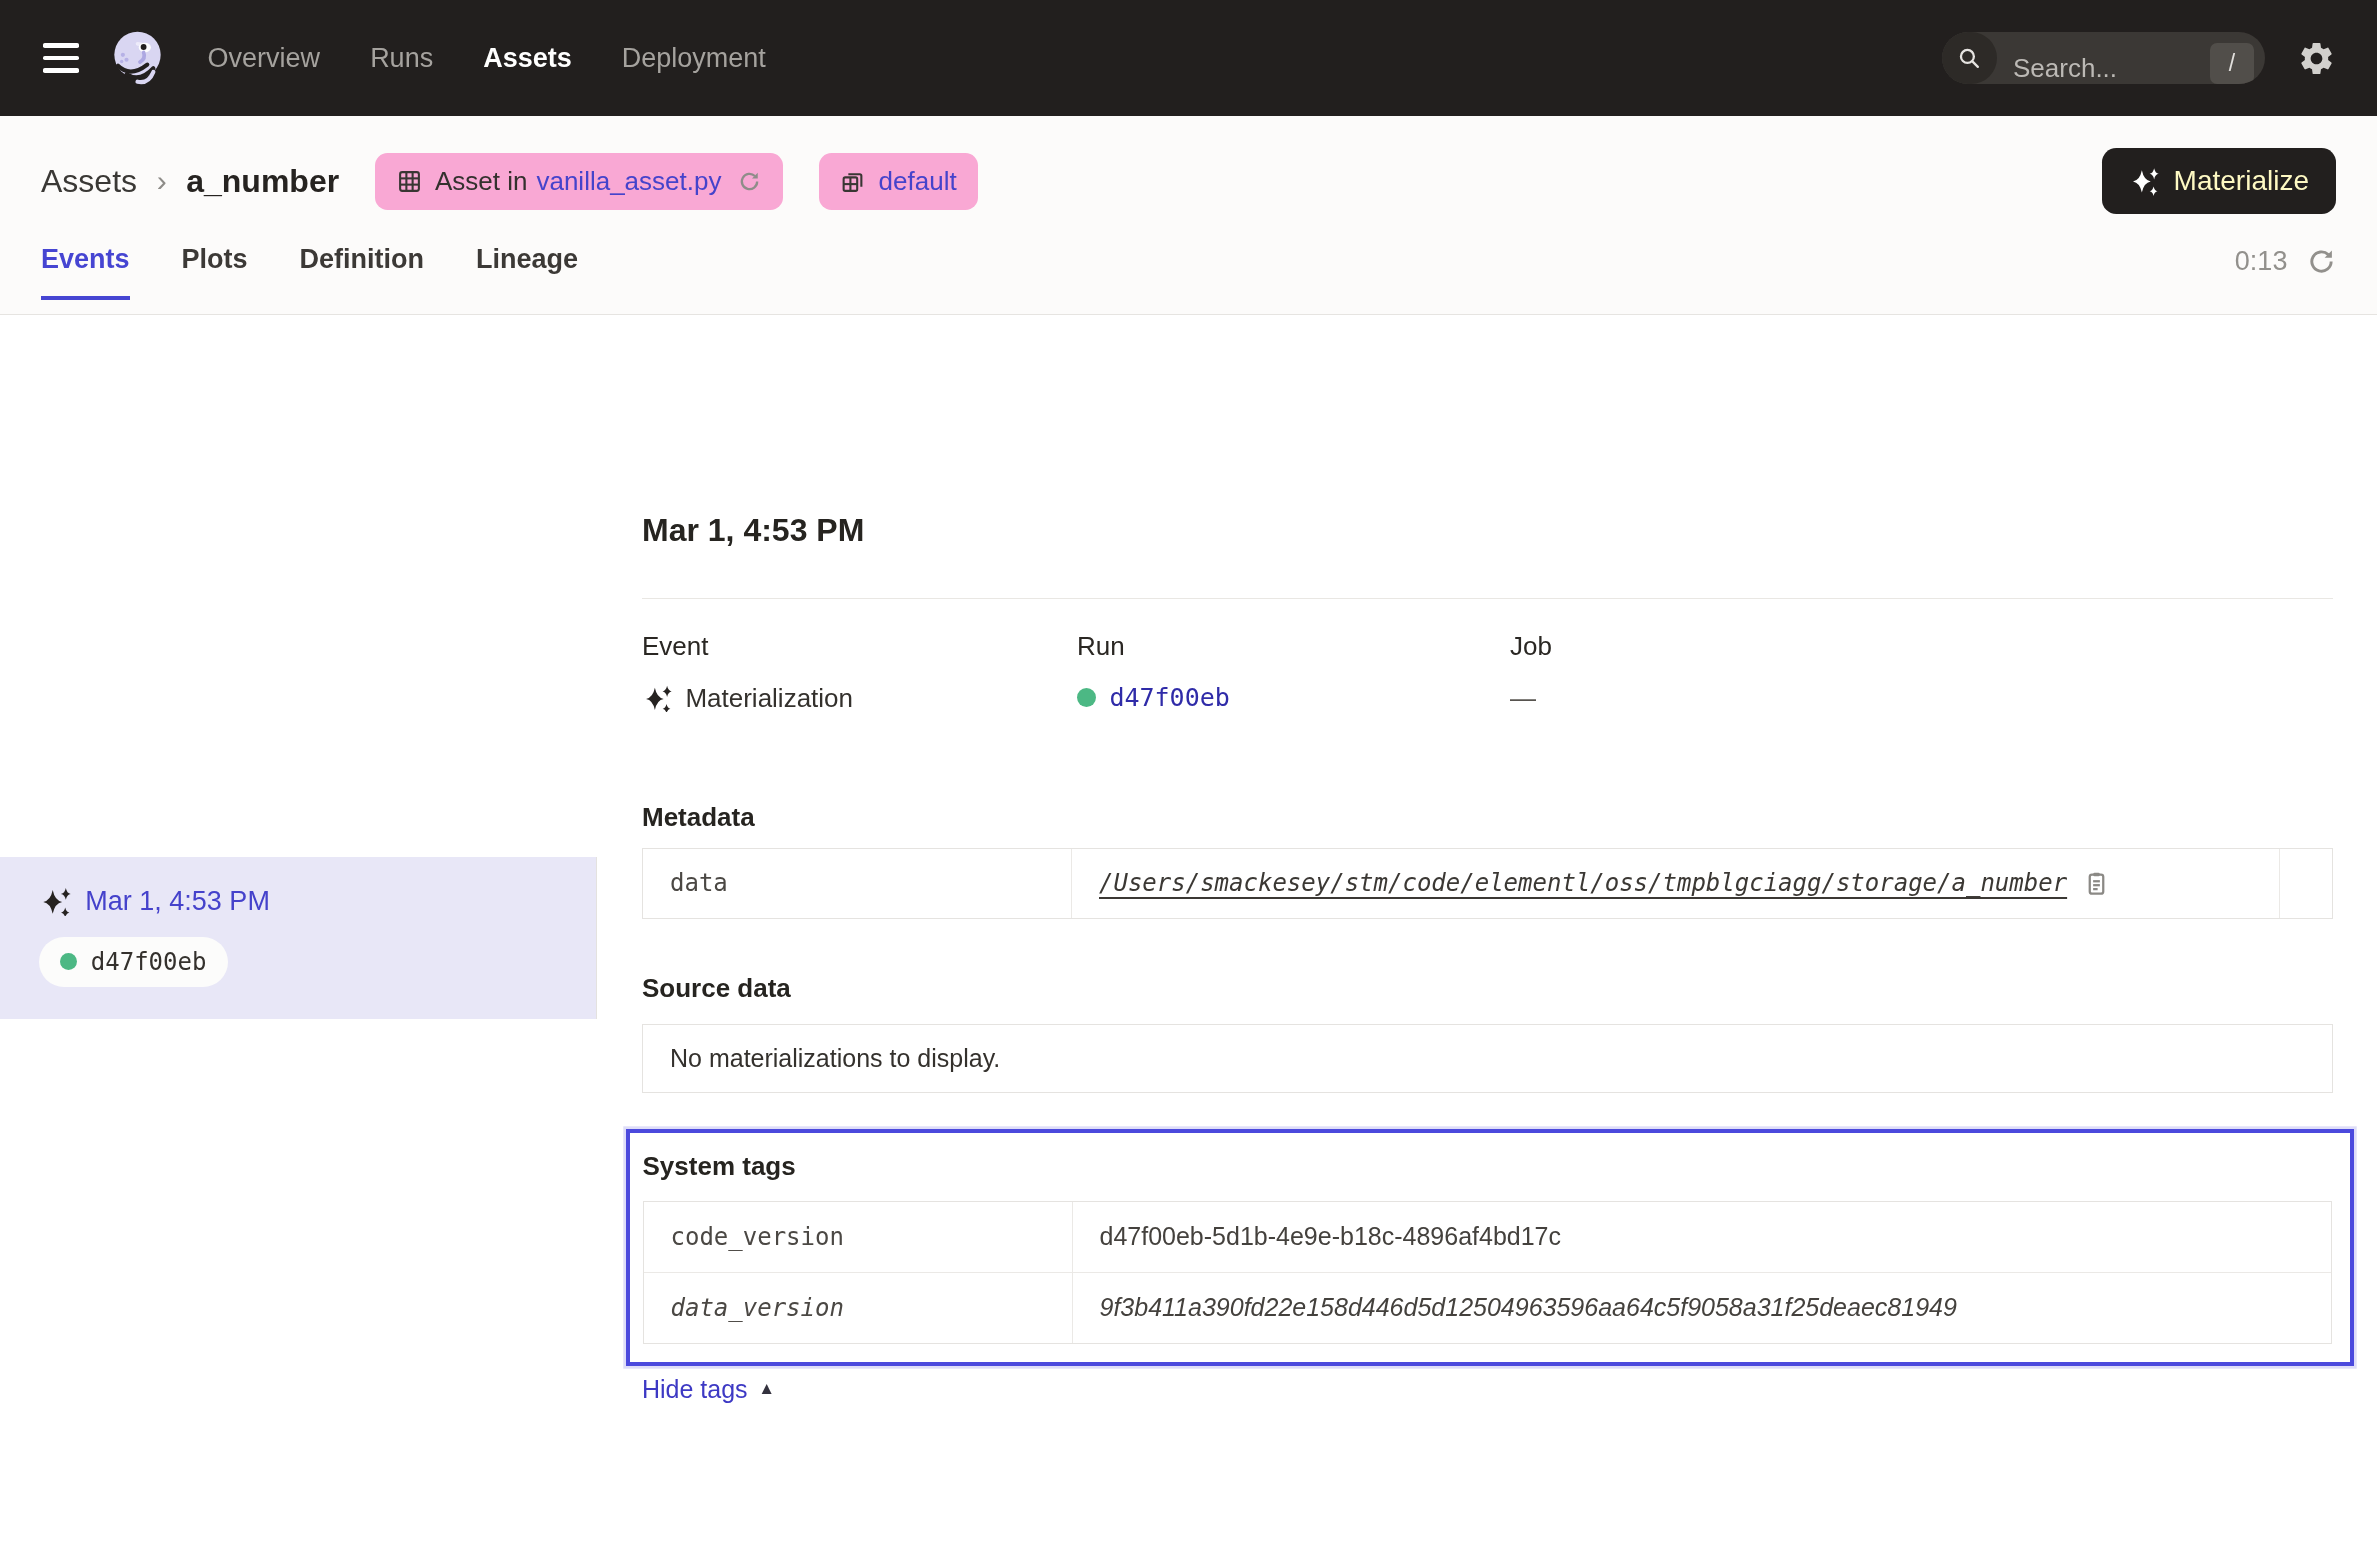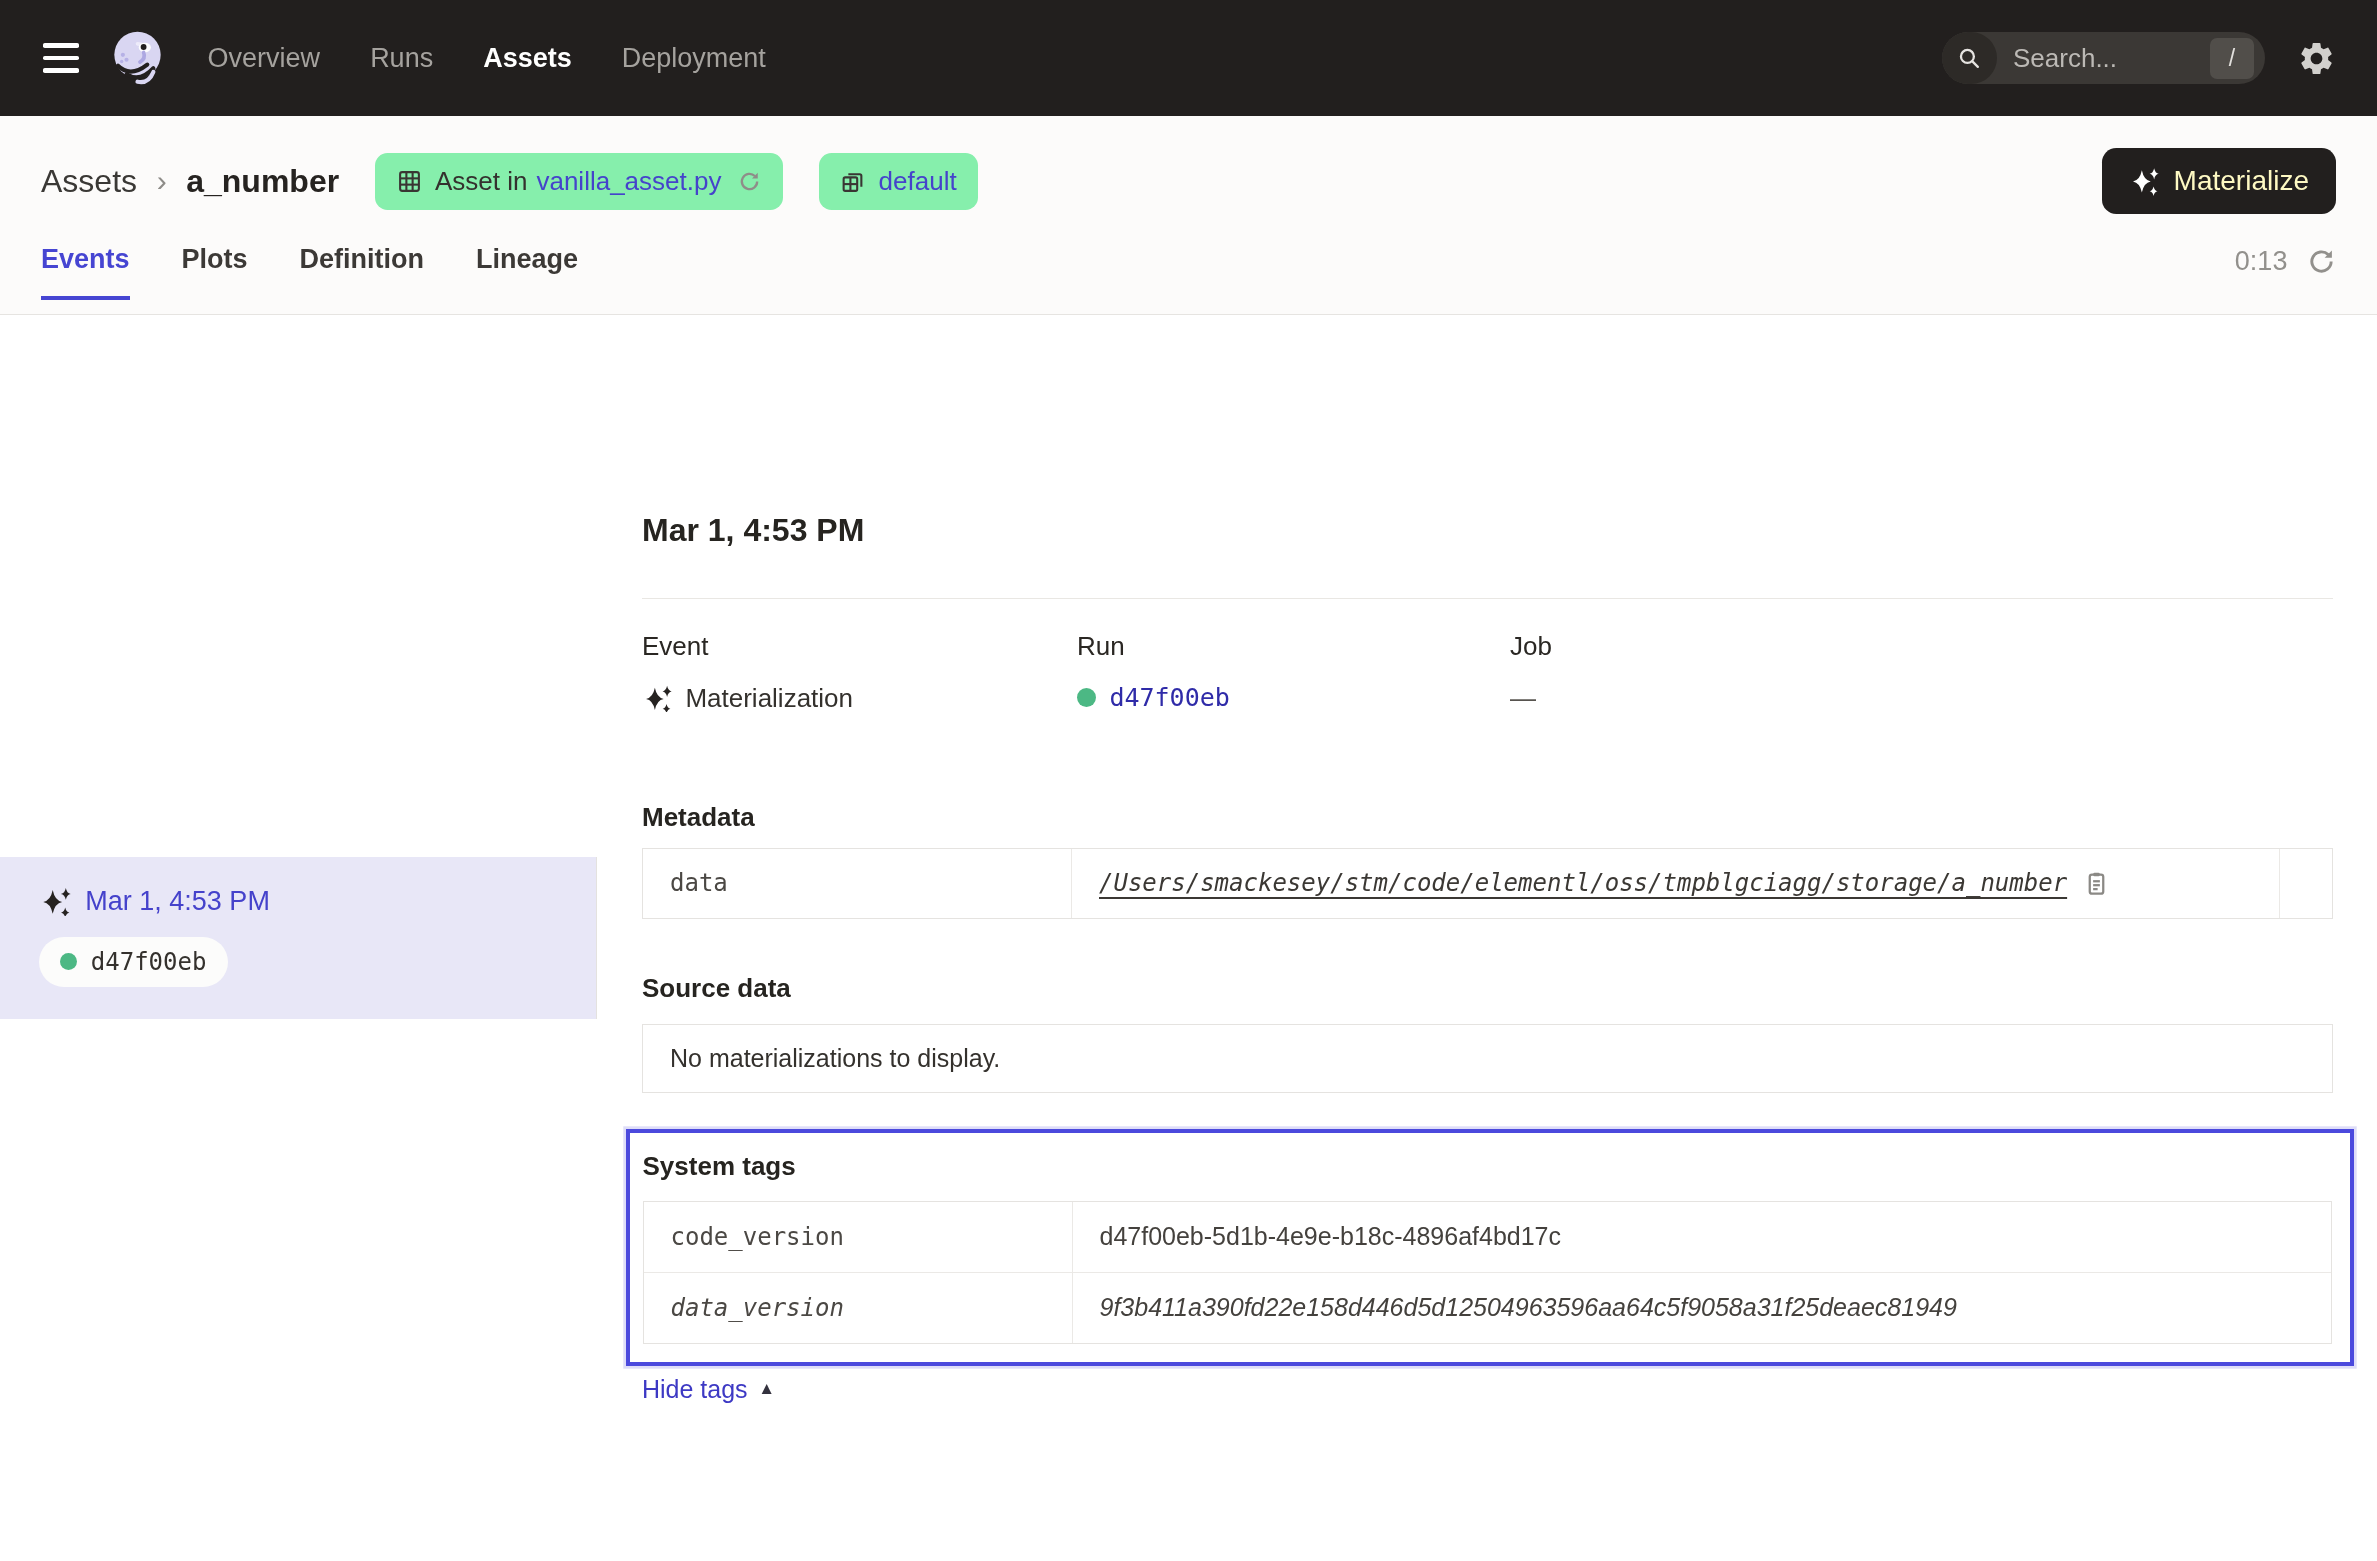--- a/index.html
+++ b/index.html
@@ -13,34 +13,34 @@
 
   
   .topnav{height:116px;background:#221F1E;display:flex;align-items:center;padding:0 41px;box-sizing:border-box;}
   .hamburger{display:flex;flex-direction:column;gap:8px;cursor:pointer;padding:5.4px 1.8px;background:none;border:none;}
   .hamburger span{width:36px;height:4.5px;background:#FFFFFF;border-radius:1.8px;}
   .logo{margin-left:27px;}
   .nav-links{display:flex;gap:50px;margin-left:41px;}
   .nav-link{font-size:27px;color:#A5A29E;font-weight:500;text-decoration:none;}
   .nav-link.active{color:#FFFFFF;font-weight:700;}
   .flex-spacer{flex:1;}
-  .search{width:323px;height:52px;background:#3B3835;border-radius:27px;display:flex;align-items:center;overflow:hidden;}
+  .search{width:323px;height:52px;background:#3B3835;border-radius:27px;display:flex;align-items:flex-end;overflow:hidden;}
   .search-icon-wrap{width:55px;height:52px;border-radius:27px;background:#2D2A27;display:flex;align-items:center;justify-content:center;flex:0 0 auto;}
   .search input{flex:1;min-width:0;background:transparent;border:none;outline:none;color:#D8D6D2;font-size:26px;padding:0 0 0 16px;font-family:inherit;}
   .search input::placeholder{color:#BCB9B5;}
   .search .key{flex:0 0 auto;margin-right:10.7px;min-width:19.6px;height:41px;background:#514E4A;border-radius:7.1px;color:#E2E0DD;font-size:23px;display:flex;align-items:center;justify-content:center;padding:0 12.5px;}
   .gear-btn{margin-left:32px;background:none;border:none;color:#D2D0CD;cursor:pointer;padding:0;}
 
   
   .page-header{background:#FCFBFA;border-bottom:0.9px solid #E6E4E1;height:199px;box-sizing:border-box;padding:32px 41px 0;}
   .crumb-row{display:flex;align-items:center;height:66px;}
   .crumb-section{font-size:32px;color:#3A3835;font-weight:500;text-decoration:none;}
   .crumb-sep{font-size:30px;color:#8E8C88;margin:0 19.6px;font-weight:400;}
   .crumb-current{font-size:32px;color:#262320;font-weight:600;}
-  .badge{display:inline-flex;align-items:center;gap:13.4px;background:#86efac;border-radius:12.5px;padding:0 21.4px;height:57px;font-size:26px;color:#34312E;margin-left:36px;white-space:nowrap;}
+  .badge{display:inline-flex;align-items:center;gap:13.4px;background:#f9a8d4;border-radius:12.5px;padding:0 21.4px;height:57px;font-size:26px;color:#34312E;margin-left:36px;white-space:nowrap;}
   .badge .icon{color:#393633;}
   .badge .phrase{display:flex;gap:9px;}
   .blue-link{color:#4543CB;text-decoration:none;}
   .refresh-small{color:#8F8D89;background:none;border:none;padding:0;cursor:pointer;margin-left:3.6px;}
   .materialize{margin-left:auto;display:inline-flex;align-items:center;gap:14.3px;background:#221F1E;color:#fef9c3;height:66px;padding:0 27px;border-radius:14.3px;font-size:28px;font-weight:500;border:none;cursor:pointer;font-family:inherit;}
   .tab-row{display:flex;gap:52px;margin-top:29px;align-items:flex-end;}
   .tab{font-size:27px;font-weight:600;color:#3C3936;text-decoration:none;padding-bottom:21.4px;border-bottom:4.5px solid transparent;line-height:32px;}
   .tab.active{color:#4645D2;border-bottom-color:#4645D2;}
   .tab-right{margin-left:auto;display:flex;align-items:center;gap:19.6px;color:#92908C;font-size:27px;padding-bottom:23px;}
   .tab-right button{background:none;border:none;color:#92908C;padding:0;cursor:pointer;}

